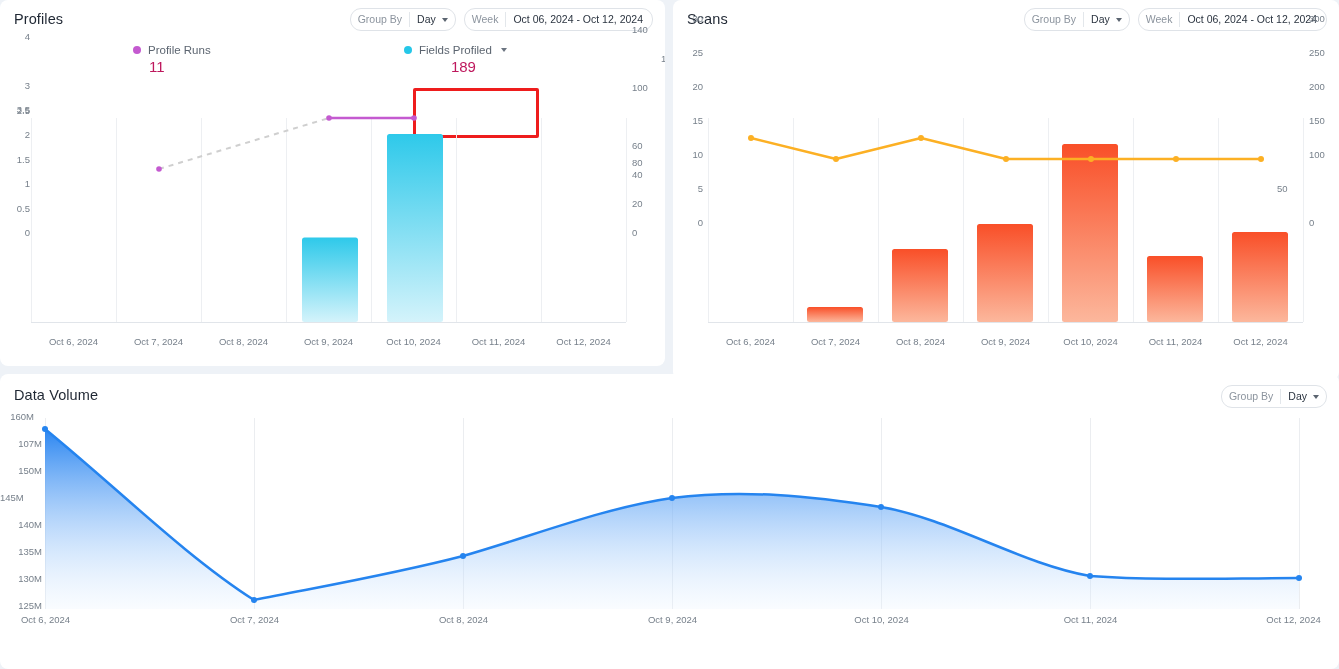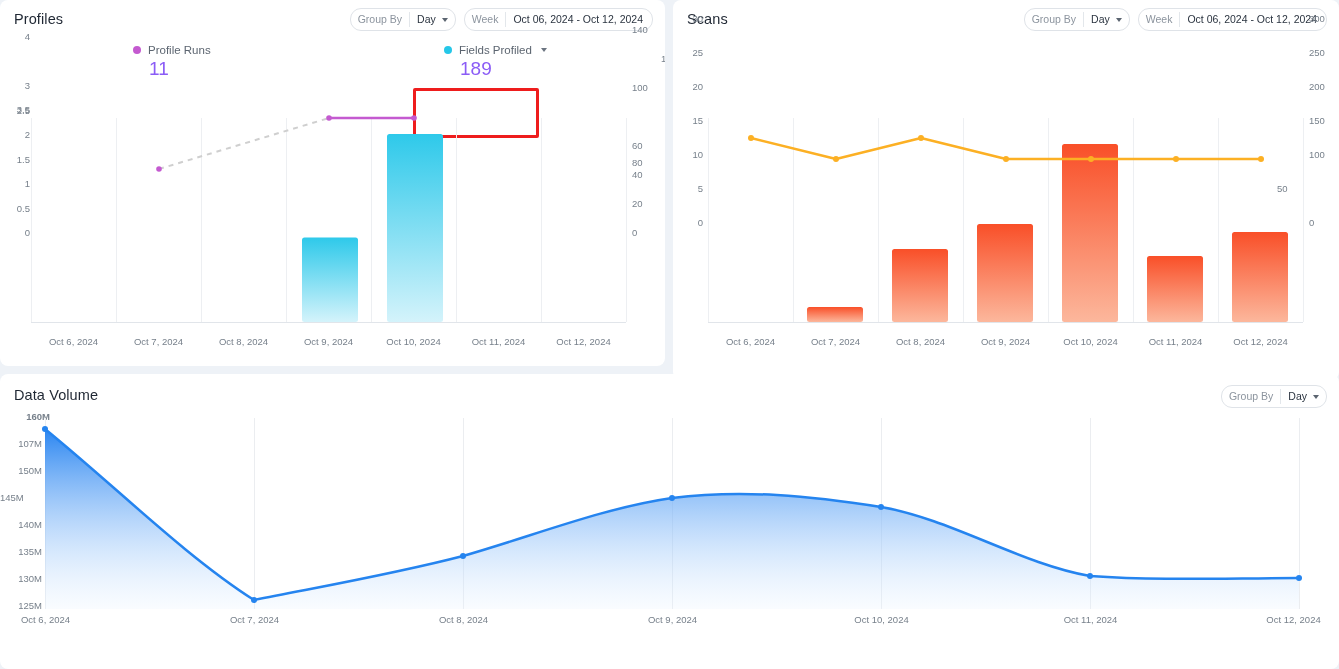--- a/index.html
+++ b/index.html
@@ -89,21 +89,21 @@
   .kpi-top { display: flex; align-items: center; gap: 7px; }
   .dot { width: 8px; height: 8px; border-radius: 50%; display: inline-block; }
   .kpi-name { font-size: 11.5px; color: #5c6570; }
   .kpi-caret {
     width: 0; height: 0;
     border-left: 3.5px solid transparent;
     border-right: 3.5px solid transparent;
     border-top: 4.5px solid #6b7480;
     margin-left: 2px;
   }
-  .kpi-value { font-size: 19px; color: #8b5cf6; padding-left: 1px; }
+  .kpi-value { font-size: 15px; color: #be185d; padding-left: 1px; }
 
   .highlight-box {
     position: absolute;
     border: 3px solid #ee1d1d;
     border-radius: 2px;
     pointer-events: none;
   }
 
   
   .chart-wrap { position: relative; }
@@ -141,21 +141,21 @@
     </div>
 
     <div class="legend-row">
       <div class="kpi" style="left:133px; top:6px;">
         <div class="kpi-top">
           <span class="dot" style="background:#c45ad0"></span>
           <span class="kpi-name">Profile Runs</span>
         </div>
         <div class="kpi-value" style="padding-left:16px">11</div>
       </div>
-      <div class="kpi" style="left:444px; top:6px;">
+      <div class="kpi" style="left:404px; top:6px;text-align:center;">
         <div class="kpi-top">
           <span class="dot" style="background:#25c7e8"></span>
           <span class="kpi-name">Fields Profiled</span>
           <span class="kpi-caret"></span>
         </div>
         <div class="kpi-value" style="padding-left:16px">189</div>
       </div>
       <div class="highlight-box" style="left:413px; top:50px; width:126px; height:50px;"></div>
     </div>
 
@@ -325,21 +325,21 @@
 
     <div class="chart-wrap" style="position:absolute; left:0; top:42px; width:1339px; height:253px;">
 
       <div class="axis-label yl" style="left:0px; top:184px; width:42px;">125M</div>
       <div class="axis-label yl" style="left:0px; top:157px; width:42px;">130M</div>
       <div class="axis-label yl" style="left:0px; top:130px; width:42px;">135M</div>
       <div class="axis-label yl" style="left:0px; top:103px; width:42px;">140M</div>
       <div class="axis-label yl" style="left:0px; top:76px; width:22px;">145M</div>
       <div class="axis-label yl" style="left:0px; top:49px; width:42px;">150M</div>
       <div class="axis-label yl" style="left:0px; top:22px; width:42px;">107M</div>
-      <div class="axis-label yl" style="left:8px; top:-5px; width:42px;font-weight:bold;">160M</div>
+      <div class="axis-label yl" style="left:0px; top:-5px; width:34px;">160M</div>
 
       <svg width="1339" height="253" style="position:absolute; left:0; top:0;">
         <defs>
           <linearGradient id="gradBlue" x1="0" y1="0" x2="0" y2="1">
             <stop offset="0%" stop-color="#1f7ff0" stop-opacity="0.95"></stop>
             <stop offset="100%" stop-color="#e8f3ff" stop-opacity="0.25"></stop>
           </linearGradient>
         </defs>
         <g stroke="#ebedf0" stroke-width="1">
           <line x1="45.5" y1="2" x2="45.5" y2="193"></line>

